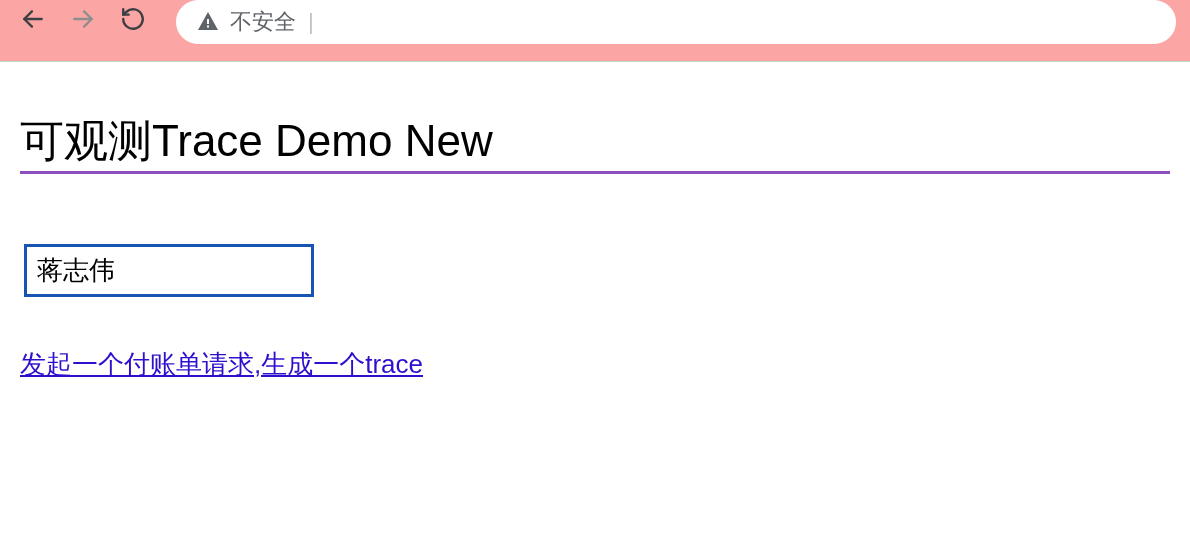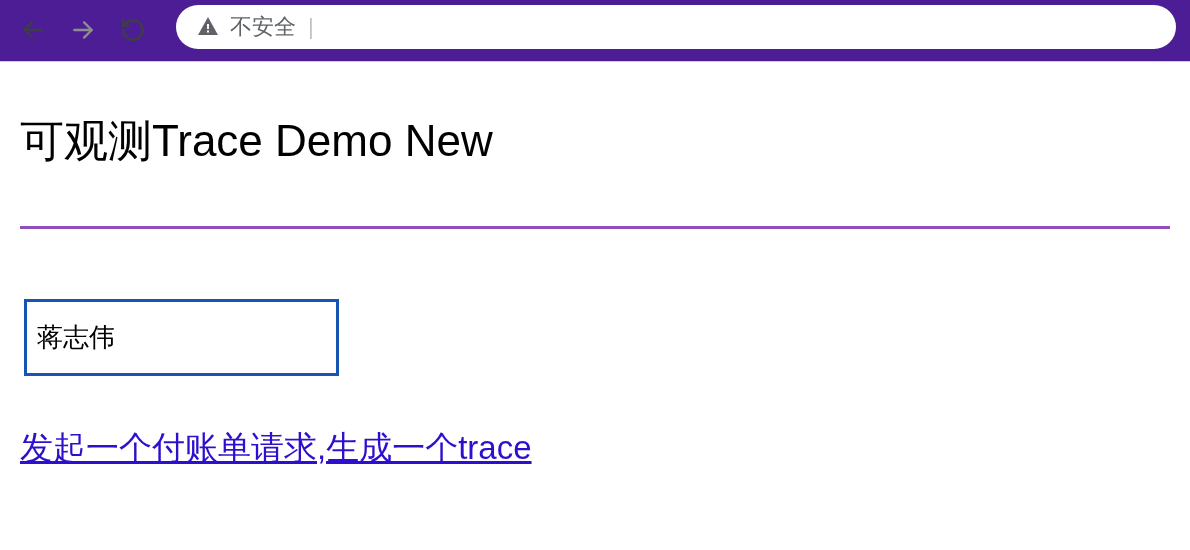--- a/index.html
+++ b/index.html
@@ -8,25 +8,25 @@
       box-sizing: border-box;
     }
     body {
       font-family: Arial, "Microsoft YaHei", sans-serif;
       background: #fff;
       width: 1190px;
       height: 550px;
       overflow: hidden;
     }
     .browser-toolbar {
-      background: #4c1d95;
+      background: #fca5a5;
       height: 62px;
       display: flex;
-      align-items: flex-end;
-      padding: 12px 14px;
+      align-items: flex-start;
+      padding: 0 14px;
       gap: 12px;
       border-bottom: 1px solid #c0dac0;
     }
     .nav-btn {
       width: 38px;
       height: 38px;
       display: flex;
       align-items: center;
       justify-content: center;
       cursor: pointer;
@@ -65,47 +65,46 @@
       font-size: 22px;
       color: #5f6368;
     }
     .page-content {
       padding: 50px 20px 20px 20px;
     }
     .page-title {
       font-size: 44px;
       font-weight: normal;
       color: #000;
-      margin-bottom: 55px;
     }
     .hr-line {
       border: none;
       border-top: 3px solid #8c4fbd;
       margin-bottom: 70px;
     }
     .form-row {
       display: flex;
       align-items: center;
       margin-bottom: 50px;
     }
     .form-label {
       font-size: 26px;
       color: #000;
     }
     .text-input {
       border: 3px solid #1755b3;
       font-size: 26px;
-      padding: 20px 10px;
-      width: 315px;
+      padding: 8px 10px;
+      width: 290px;
       outline: none;
       font-family: inherit;
       margin-left: 4px;
     }
     .page-link {
-      font-size: 33px;
+      font-size: 26px;
       color: #2d10ce;
       text-decoration: underline;
       cursor: pointer;
     }
   </style>
 </head>
 <body>
 
 <div class="browser-toolbar">
   <div class="nav-btn">

